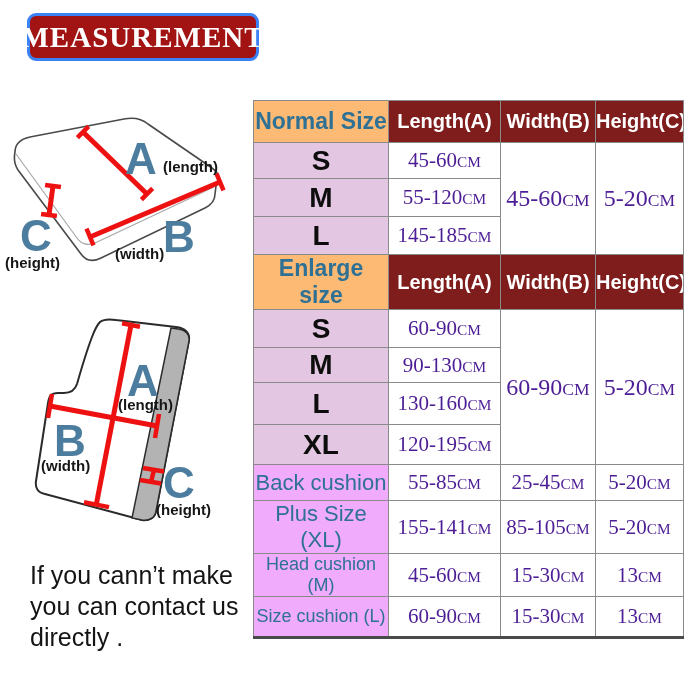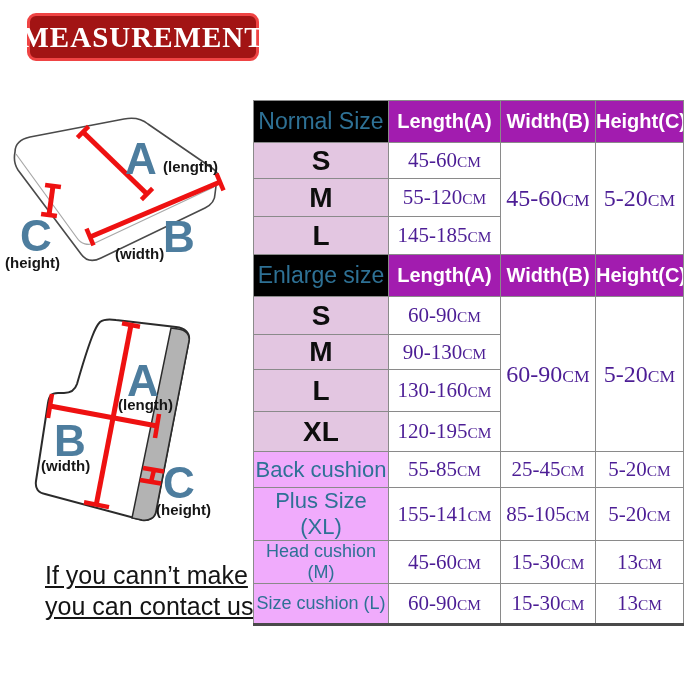--- a/index.html
+++ b/index.html
@@ -1,46 +1,46 @@
 <!DOCTYPE html>
 <html><head>
 <meta charset="utf-8">
 <style>
   html,body{margin:0;padding:0;background:#fff;}
   .canvas{position:relative;width:700px;height:700px;background:#ffffff;overflow:hidden;
           font-family:"Liberation Sans",sans-serif;}
 
   
   .banner{position:absolute;left:27px;top:13px;width:226px;height:42px;
-          background:#a21414;border:3px solid #ef4444;border-radius:9px;
+          background:#a21414;border:3px solid #3b82f6;border-radius:9px;
           display:flex;align-items:center;justify-content:center;}
   .banner span{font-family:"Liberation Serif",serif;font-weight:bold;font-size:29px;
                color:#ffffff;letter-spacing:1px;white-space:nowrap;}
 
   
   .diag1{position:absolute;left:5px;top:110px;}
   .diag2{position:absolute;left:18px;top:293px;}
   .big-letter{font-family:"Liberation Sans",sans-serif;font-weight:bold;font-size:44px;fill:#4d7d9e;}
   .caption{font-family:"Liberation Sans",sans-serif;font-weight:bold;font-size:15px;fill:#161616;}
 
   
-  .note{position:absolute;left:45px;top:560px;font-size:25px;line-height:31px;
-        color:#141414;font-weight:500;text-decoration:underline;}
+  .note{position:absolute;left:30px;top:560px;font-size:25px;line-height:31px;
+        color:#141414;font-weight:500;}
 
   
   .size-table{position:absolute;left:253px;top:100px;width:430px;
               border-collapse:collapse;table-layout:fixed;background:#fff;
               border:1px solid #8a8a8a;border-bottom:3px solid #4a4a4a;}
   .size-table td{border:1px solid #8a8a8a;text-align:center;vertical-align:middle;
                  padding:0;overflow:hidden;}
   .rh42{height:42px}.rh36{height:36px}.rh38{height:38px}.rh35{height:35px}
   .rh40{height:40px}.rh43{height:43px}.rh41{height:41px}
-  .c-dark{background:#a21caf;color:#ffffff;font-weight:bold;font-size:20px;
+  .c-dark{background:#7f1d1d;color:#ffffff;font-weight:bold;font-size:20px;
           border-left:3px solid #ffffff;}
-  .c-label-head{color:#2e7195;font-weight:400;font-size:23px;background:#000000;}
+  .c-label-head{color:#2e7195;font-weight:700;font-size:23px;background:#fdba74;}
   .c-pink{background:#e3c6e1;font-weight:bold;font-size:28px;color:#0d0d0d;}
   .c-val{font-family:"Liberation Serif",serif;font-size:21px;color:#4c1d95;}
   .c-val .unit{font-size:0.73em;}
   .c-merged{font-size:24px;}
   .c-rowlabel{color:#2e7195;font-weight:400;font-size:22px;background:#f0abfc;}
   .c-rowlabel-sm{font-size:18px;}
 </style>
 </head>
 <body>
 
@@ -104,20 +104,21 @@
     <text class="caption" x="100" y="117">(length)</text>
     <text class="big-letter" x="36" y="163">B</text>
     <text class="caption" x="23" y="178">(width)</text>
     <text class="big-letter" x="145" y="205">C</text>
     <text class="caption" x="138" y="222">(height)</text>
   </svg>
 
   <div class="note">
     <div>If you cann’t make</div>
     <div>you can contact us</div>
+    <div>directly .</div>
   </div>
 
   <table class="size-table">
     <colgroup>
       <col style="width:135px">
         <col style="width:112px">
         <col style="width:95px">
         <col style="width:88px">
     </colgroup>
     <tbody>

